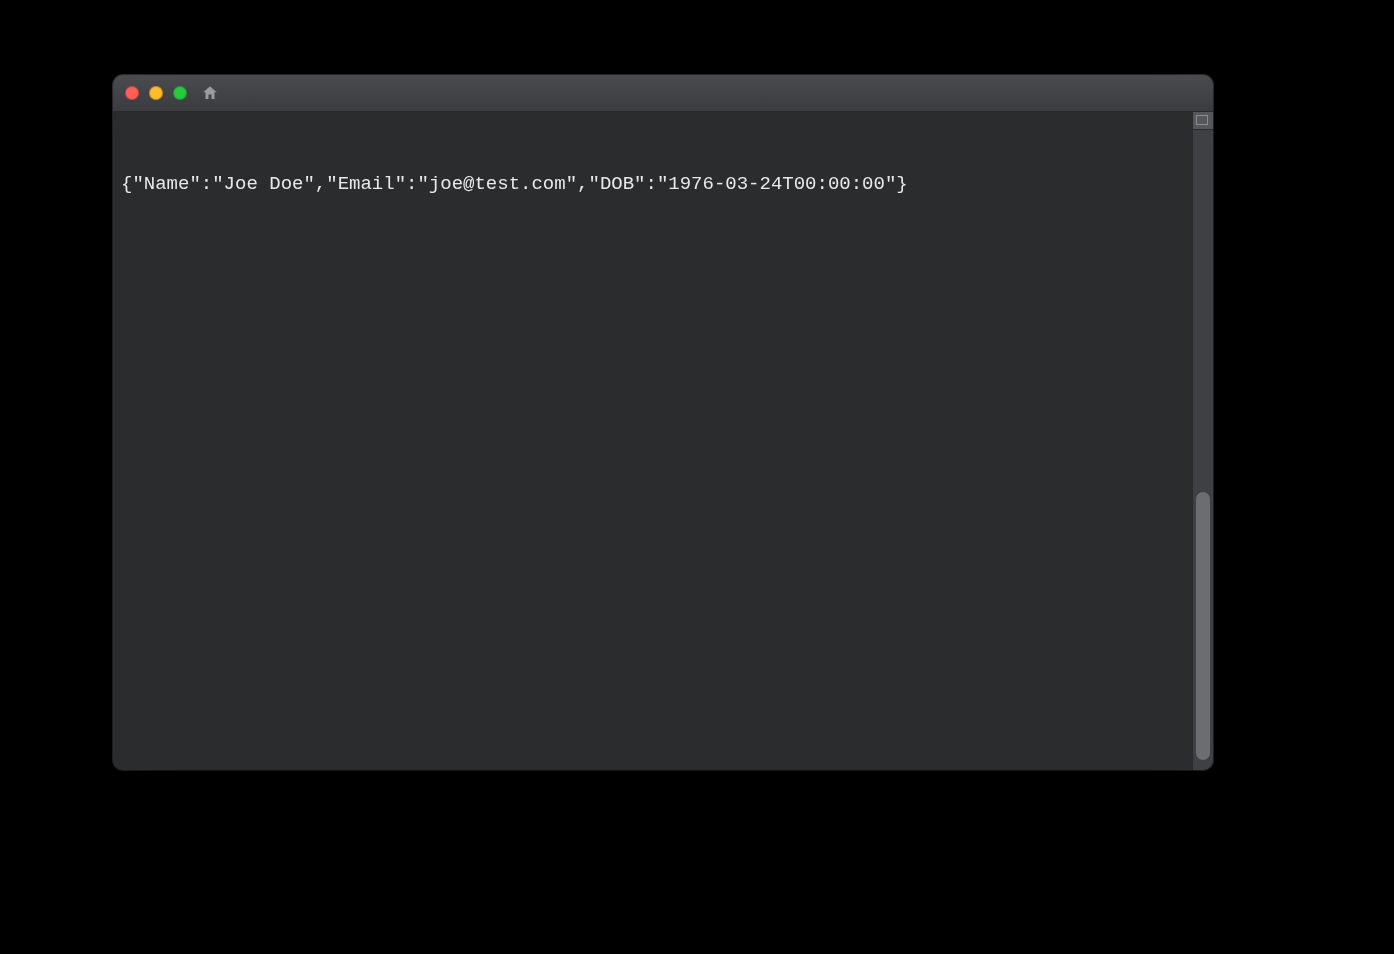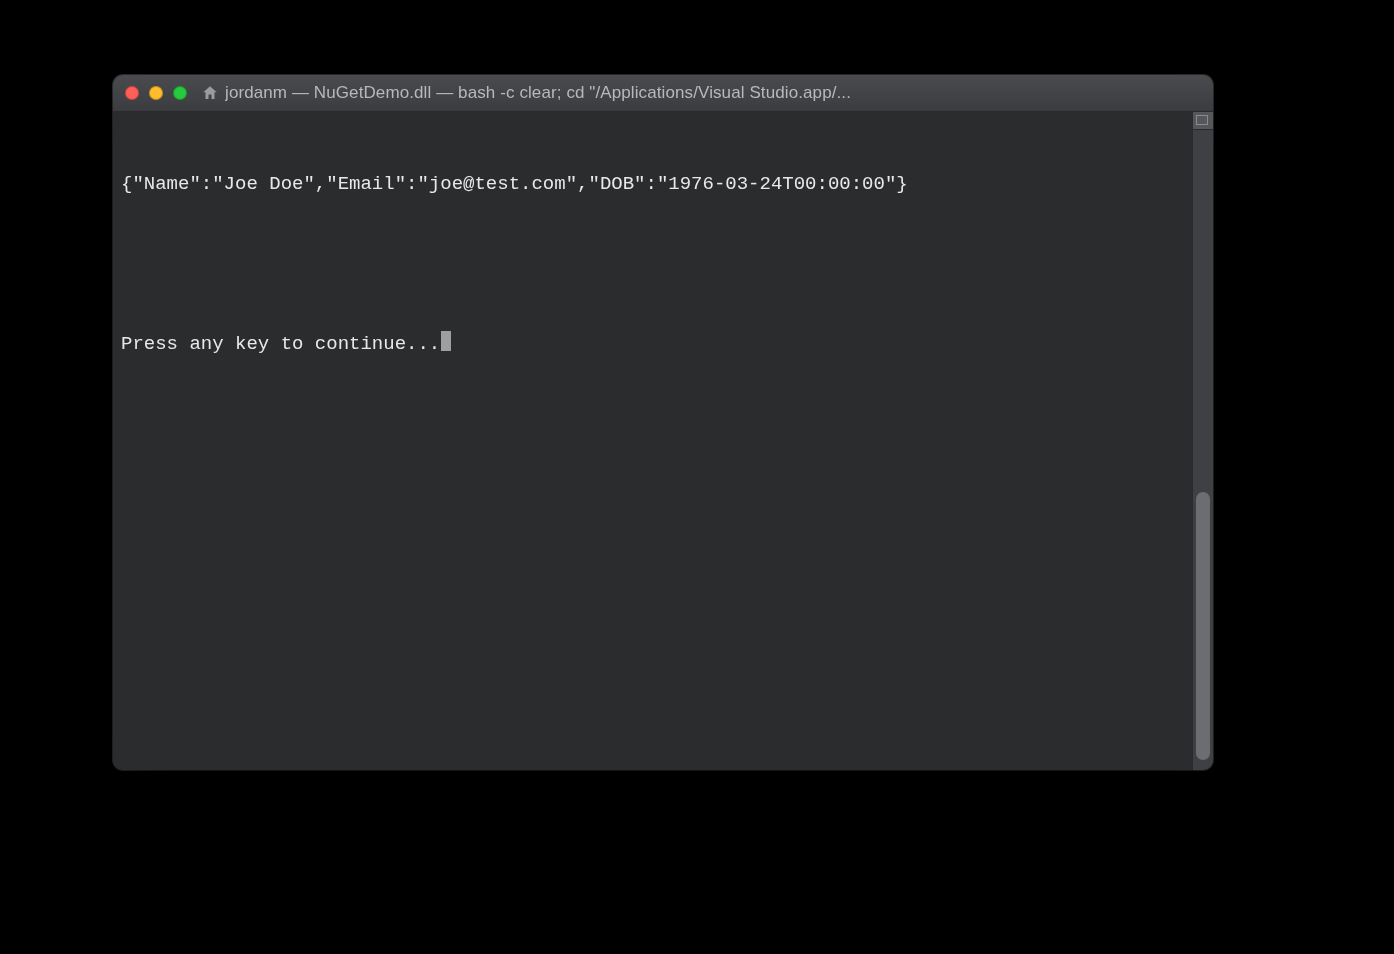--- a/index.html
+++ b/index.html
@@ -133,26 +133,24 @@
     <div class="traffic">
       <div class="dot red"></div>
       <div class="dot yellow"></div>
       <div class="dot green"></div>
     </div>
     <span class="home-icon">
       <svg viewBox="0 0 24 24" fill="currentColor">
           <path d="M12 3l9 8h-3v9h-4v-6h-4v6H6v-9H3l9-8z"></path>
         </svg>
     </span>
-    <span class="title-text">jordanm — NuGetDemo.dll — bash -c clear; cd "/Applications/Visual Studio.app/...</span>
   </div>
   <div class="content-wrap">
     <div class="terminal">
       <span class="line">{"Name":"Joe Doe","Email":"joe@test.com","DOB":"1976-03-24T00:00:00"}</span>
       <span class="blank-line"></span>
-      <span class="prompt-line"><span>Press any key to continue...</span><span class="cursor"></span></span>
     </div>
     <div class="scrollbar">
       <div class="scroll-corner"></div>
       <div class="scroll-thumb"></div>
     </div>
   </div>
 </div>
 
 </body></html>

